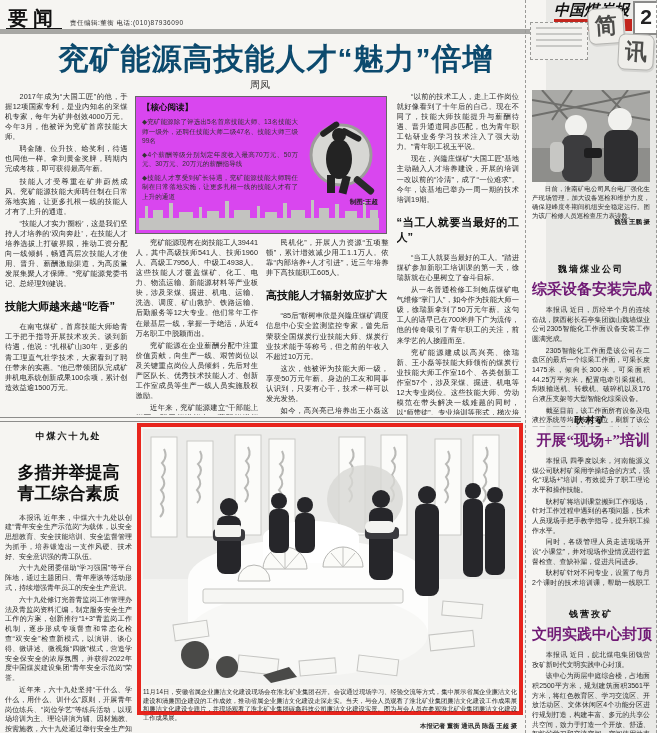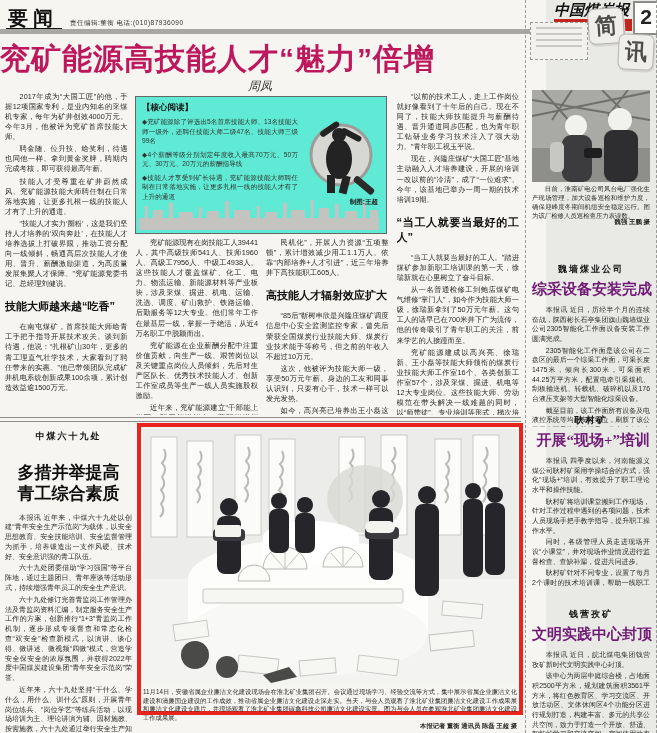--- a/index.html
+++ b/index.html
@@ -8,30 +8,30 @@
   
   .sec-title{position:absolute;left:8px;top:5px;font-size:20px;font-weight:bold;letter-spacing:5px;color:#111;}
   .sec-underline{position:absolute;left:6px;top:28px;width:56px;height:4px;background:#111;}
   .editor-line{position:absolute;left:70px;top:19px;font-size:6.5px;color:#333;letter-spacing:.5px;}
   .gray-band{position:absolute;left:0;top:29px;width:553px;height:5px;background:#a7a7a4;}
   .masthead{position:absolute;left:554px;top:1px;width:78px;font-size:15px;font-weight:bold;font-style:italic;font-family:"Liberation Serif","DejaVu Serif",serif;color:#111;white-space:nowrap;}
   .date-strip{position:absolute;left:554px;top:19px;width:78px;height:12px;background:#c2251d;color:#fff;font-size:6.5px;line-height:12px;text-align:center;letter-spacing:.5px;}
   .page-num-box{position:absolute;left:633px;top:1px;width:22px;height:30px;border:2px solid #8a8a88;background:#fdfdfb;text-align:center;}
   .page-num-box span{font-size:21px;font-weight:bold;line-height:28px;color:#222;}
   
-  .main-headline{position:absolute;left:0;top:39px;width:520px;font-size:30px;font-weight:900;letter-spacing:1px;color:#be185d;}
-  .main-byline{position:absolute;left:0;top:78px;width:520px;text-align:center;font-size:12px;color:#333;font-style:italic;}
+  .main-headline{position:absolute;left:16px;top:39px;width:520px;text-align:center;font-size:30px;font-weight:900;letter-spacing:1px;color:#0c4a6e;}
+  .main-byline{position:absolute;left:0;top:78px;width:520px;text-align:center;font-size:10px;color:#333;}
   
   .cols{position:absolute;left:5px;top:92px;width:514px;height:323px;display:flex;gap:8px;}
   .col{flex:1 1 0;overflow:hidden;font-size:7.3px;line-height:1.38;text-align:justify;color:#2a2a2a;}
   .col p{margin:0 0 2px 0;text-indent:2em;}
   .col p.sub{text-indent:0;font-size:11px;font-weight:bold;margin:10px 0 8px 0;color:#111;}
   .col.shifted{padding-top:146px;box-sizing:border-box;}
   
-  .core-box{position:absolute;left:135px;top:96px;width:252px;height:138px;border:1px solid #666;background:#5eead4;box-sizing:border-box;padding:5px 6px;}
+  .core-box{position:absolute;left:135px;top:96px;width:252px;height:138px;border:1px solid #666;background:#d946ef;box-sizing:border-box;padding:5px 6px;}
   .core-label{font-size:8.5px;font-weight:bold;color:#111;}
   .core-bullets{width:156px;margin-top:3px;}
   .core-bullets p{margin:0 0 4px 0;font-size:6.6px;line-height:1.45;text-align:justify;color:#333;}
   .core-illustration{position:absolute;right:3px;top:16px;}
   .core-skyline{position:absolute;left:3px;bottom:1px;}
   .core-credit{position:absolute;right:8px;bottom:26px;font-size:6.5px;font-weight:bold;color:#222;}
   
   .double-rule{position:absolute;left:0;top:417px;width:521px;height:3px;border-top:1px solid #8d8d8b;border-bottom:1px solid #8d8d8b;}
   
   .youth{position:absolute;left:5px;top:430px;width:127px;height:300px;}

